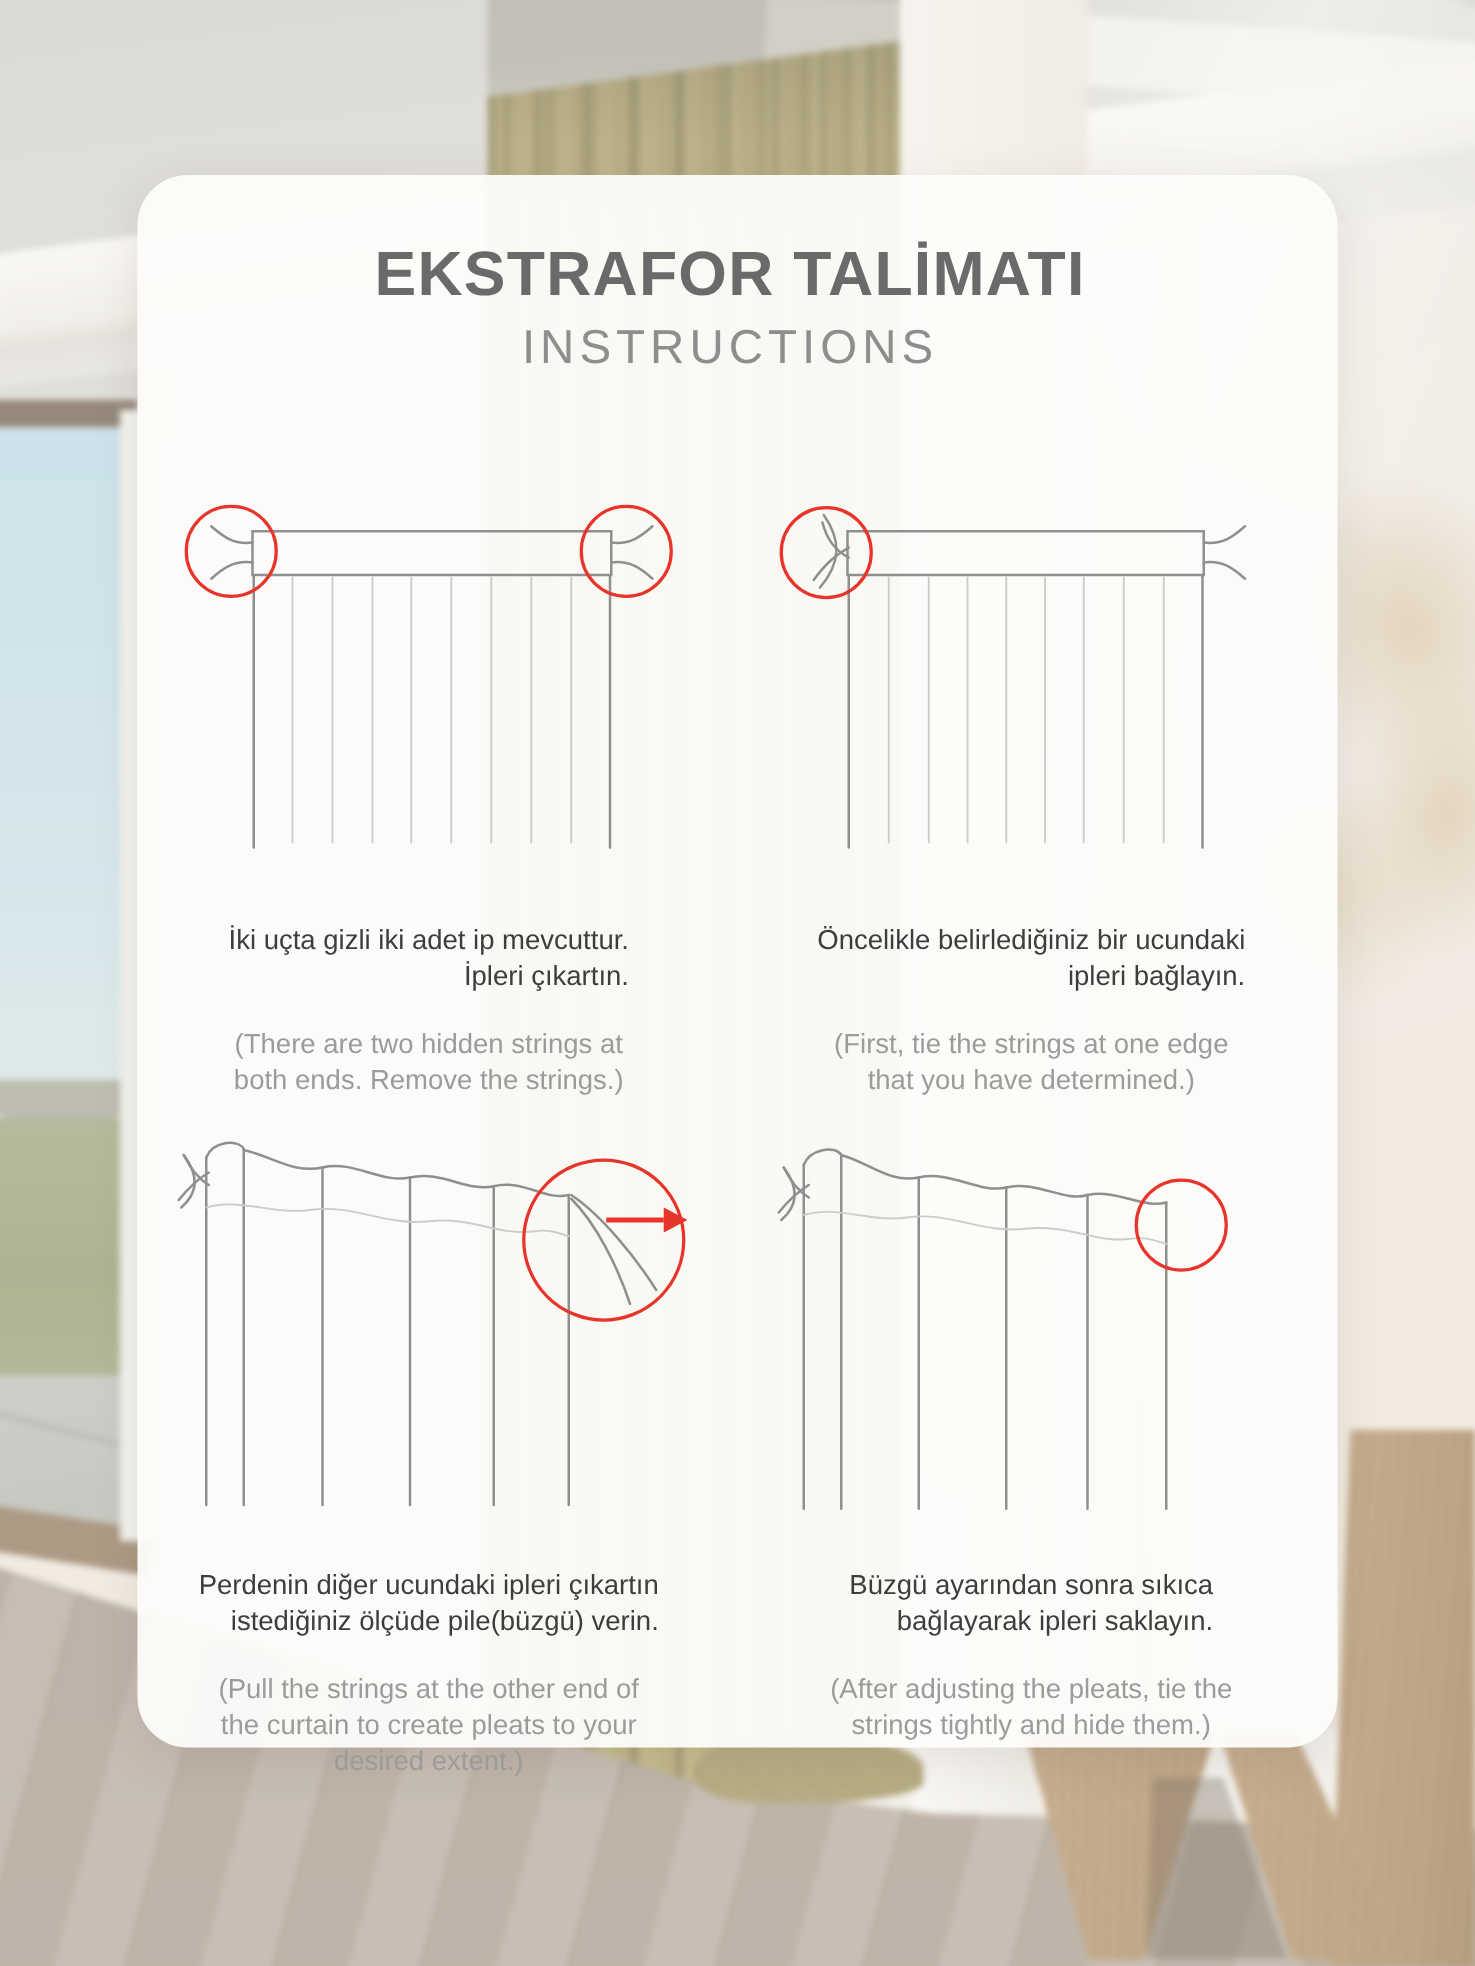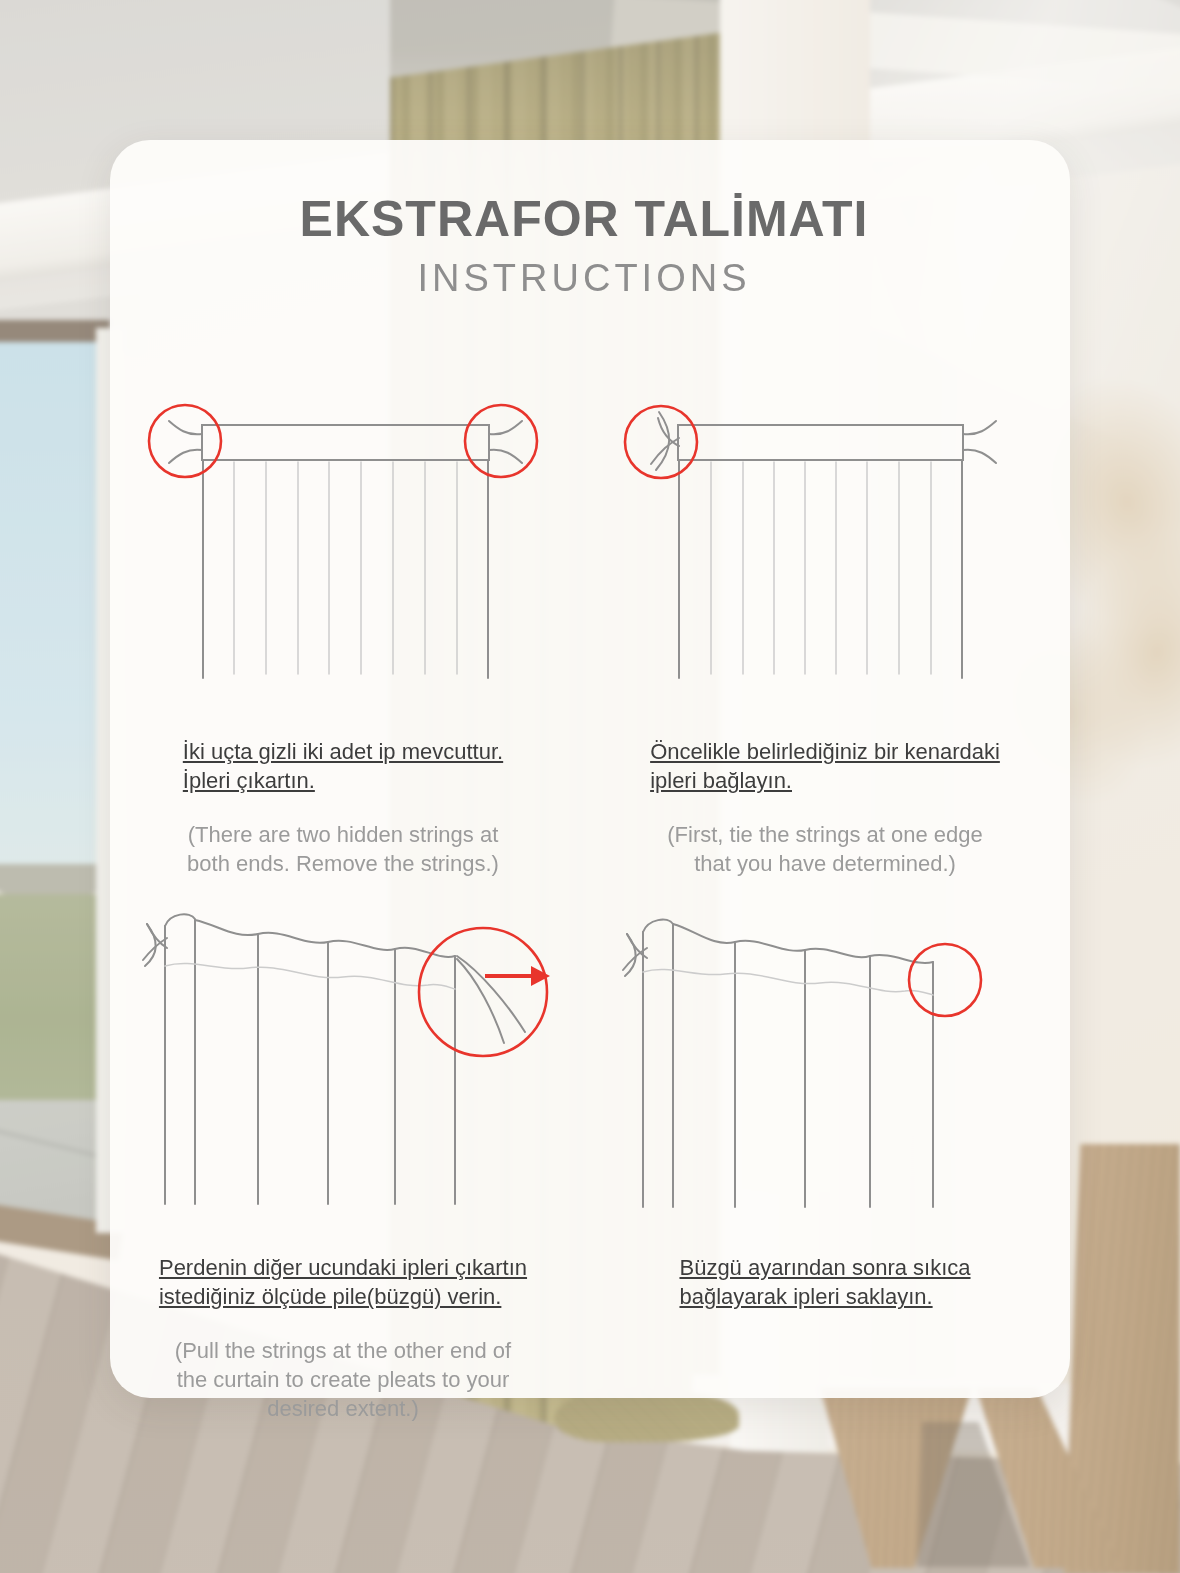--- a/index.html
+++ b/index.html
@@ -88,21 +88,21 @@
   .card{position:absolute;left:110px;top:140px;width:960px;height:1258px;
     background:rgba(253,252,250,.95);border-radius:40px;
     box-shadow:0 10px 36px rgba(70,60,45,.10);}
   .card-inner{padding:52px 40px 0 28px;display:flex;flex-direction:column;align-items:center;}
   .title{font-size:50px;font-weight:700;color:var(--title-gray);letter-spacing:1px;line-height:1.1;text-align:center;}
   .subtitle{margin-top:10px;font-size:38px;font-weight:400;color:var(--subtitle-gray);letter-spacing:4px;text-align:center;}
   .steps{margin-top:88px;display:grid;grid-template-columns:420px 420px;column-gap:62px;}
   .step{display:flex;flex-direction:column;align-items:center;margin-bottom:26px;}
   .figure-wrap{width:420px;height:335px;}
   .cap-tr{margin:14px 0 0 0;font-size:22px;line-height:1.33;color:var(--caption-dark);
-    text-align:left;white-space:pre-line;text-decoration:underline;}
+    text-align:right;white-space:pre-line;}
   .cap-en{margin:24px 0 0 0;font-size:22px;line-height:1.33;color:var(--caption-muted);
     text-align:center;white-space:pre-line;}
 
   
   svg .ln{stroke:var(--line-gray);stroke-width:2;fill:none;stroke-linecap:round;}
   svg .lt{stroke:var(--line-light);stroke-width:1.5;fill:none;stroke-linecap:round;}
   svg .rd{stroke:var(--accent-red);stroke-width:2.6;fill:none;}
   svg .rda{stroke:var(--accent-red);stroke-width:4;fill:none;}
   svg .rdf{fill:var(--accent-red);stroke:none;}
 </style>
@@ -206,21 +206,21 @@
                 <line class="lt" x1="159" y1="74" x2="159" y2="286"></line>
                 <line class="lt" x1="190" y1="74" x2="190" y2="286"></line>
                 <line class="lt" x1="221" y1="74" x2="221" y2="286"></line>
                 <line class="lt" x1="252" y1="74" x2="252" y2="286"></line>
                 <line class="lt" x1="284" y1="74" x2="284" y2="286"></line>
                 <line class="lt" x1="316" y1="74" x2="316" y2="286"></line>
               </g>
               <circle class="rd" cx="46" cy="54" r="36"></circle>
             </svg>
           </div>
-          <p class="cap-tr">Öncelikle belirlediğiniz bir kenardaki
+          <p class="cap-tr">Öncelikle belirlediğiniz bir ucundaki
 ipleri bağlayın.</p>
           <p class="cap-en">(First, tie the strings at one edge
 that you have determined.)</p>
         </div>
 
         <div class="step">
           <div class="figure-wrap">
             <svg width="420" height="335" viewBox="0 0 420 335">
               <g>
                 <path class="ln" d="M14,20 C26,36 26,50 12,62"></path>
@@ -283,18 +283,20 @@
                 <line class="ln" x1="190" y1="46" x2="190" y2="303"></line>
                 <line class="ln" x1="255" y1="52" x2="255" y2="303"></line>
                 <line class="ln" x1="318" y1="58" x2="318" y2="303"></line>
               </g>
               <path class="lt" d="M28,68 C55,60 80,74 110,70 C145,65 170,83 205,79 C240,75 262,91 290,87 C301,85 310,89 318,91"></path>
               <circle class="rd" cx="330" cy="76" r="36"></circle>
             </svg>
           </div>
           <p class="cap-tr">Büzgü ayarından sonra sıkıca
 bağlayarak ipleri saklayın.</p>
+          <p class="cap-en">(After adjusting the pleats, tie the
+strings tightly and hide them.)</p>
         </div>
 
       </div>
     </div>
   </div>
 </div>
 
 </body></html>

